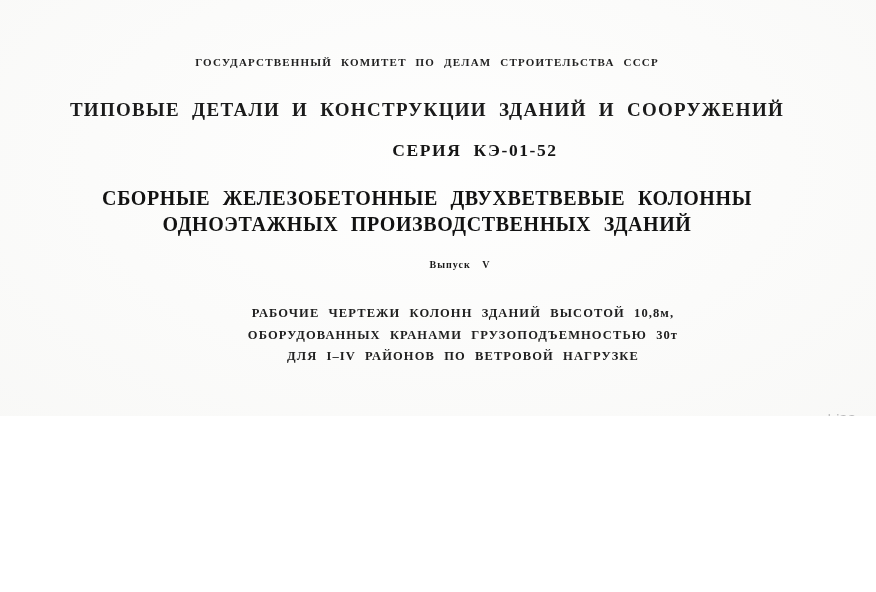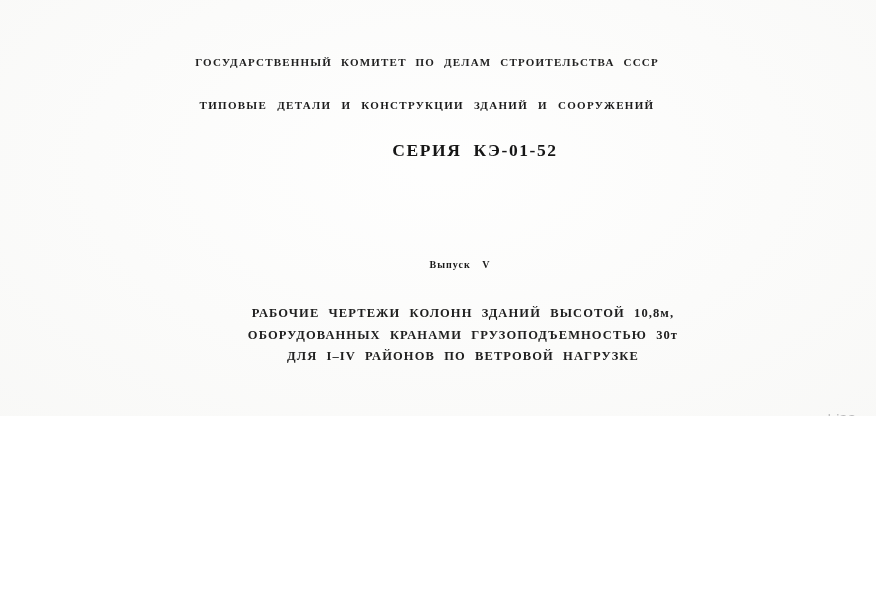--- a/index.html
+++ b/index.html
@@ -28,21 +28,21 @@
   }
   .committee {
     top: 56px;
     font-size: 11px;
     letter-spacing: 1.2px;
     word-spacing: 5px;
     color: #222;
   }
   .series-type {
     top: 99px;
-    font-size: 11px;
+    font-size: 19px;
     letter-spacing: 1.3px;
     word-spacing: 6px;
     color: #1b1b1b;
   }
   .series-number {
     top: 140px;
     font-size: 17.5px;
     letter-spacing: 1.6px;
     word-spacing: 6px;
     color: #161616;
@@ -108,20 +108,24 @@
 <body>
 
 <div class="page">
 
   <div class="cline committee">ГОСУДАРСТВЕННЫЙ КОМИТЕТ ПО ДЕЛАМ СТРОИТЕЛЬСТВА СССР</div>
 
   <div class="cline series-type">ТИПОВЫЕ ДЕТАЛИ И КОНСТРУКЦИИ ЗДАНИЙ И СООРУЖЕНИЙ</div>
 
   <div class="cline series-number">СЕРИЯ КЭ-01-52</div>
 
+  <div class="cline doc-title">
+    <div>СБОРНЫЕ ЖЕЛЕЗОБЕТОННЫЕ ДВУХВЕТВЕВЫЕ КОЛОННЫ</div>
+    <div>ОДНОЭТАЖНЫХ ПРОИЗВОДСТВЕННЫХ ЗДАНИЙ</div>
+  </div>
 
   <div class="cline issue">Выпуск V</div>
 
   <div class="cline subtitle">
     <div>РАБОЧИЕ ЧЕРТЕЖИ КОЛОНН ЗДАНИЙ ВЫСОТОЙ 10,8м,</div>
     <div>ОБОРУДОВАННЫХ КРАНАМИ ГРУЗОПОДЪЕМНОСТЬЮ 30т</div>
     <div>ДЛЯ I–IV РАЙОНОВ ПО ВЕТРОВОЙ НАГРУЗКЕ</div>
   </div>
 
   <div class="inventory">7221</div>

